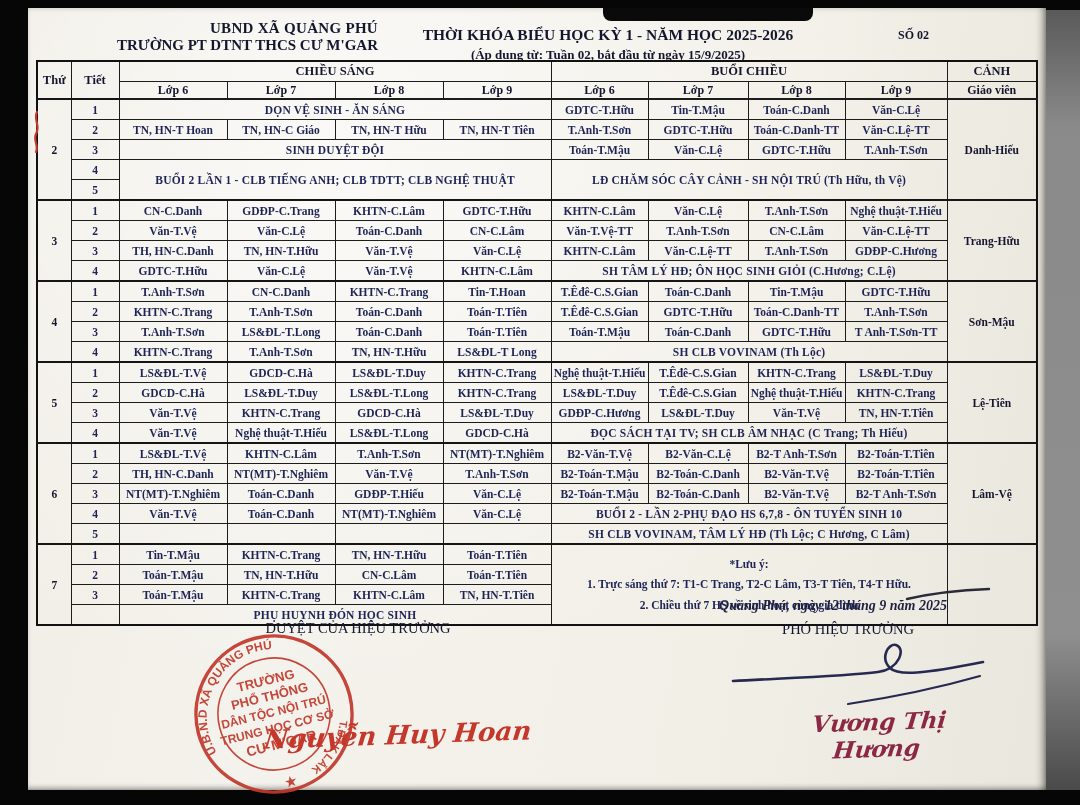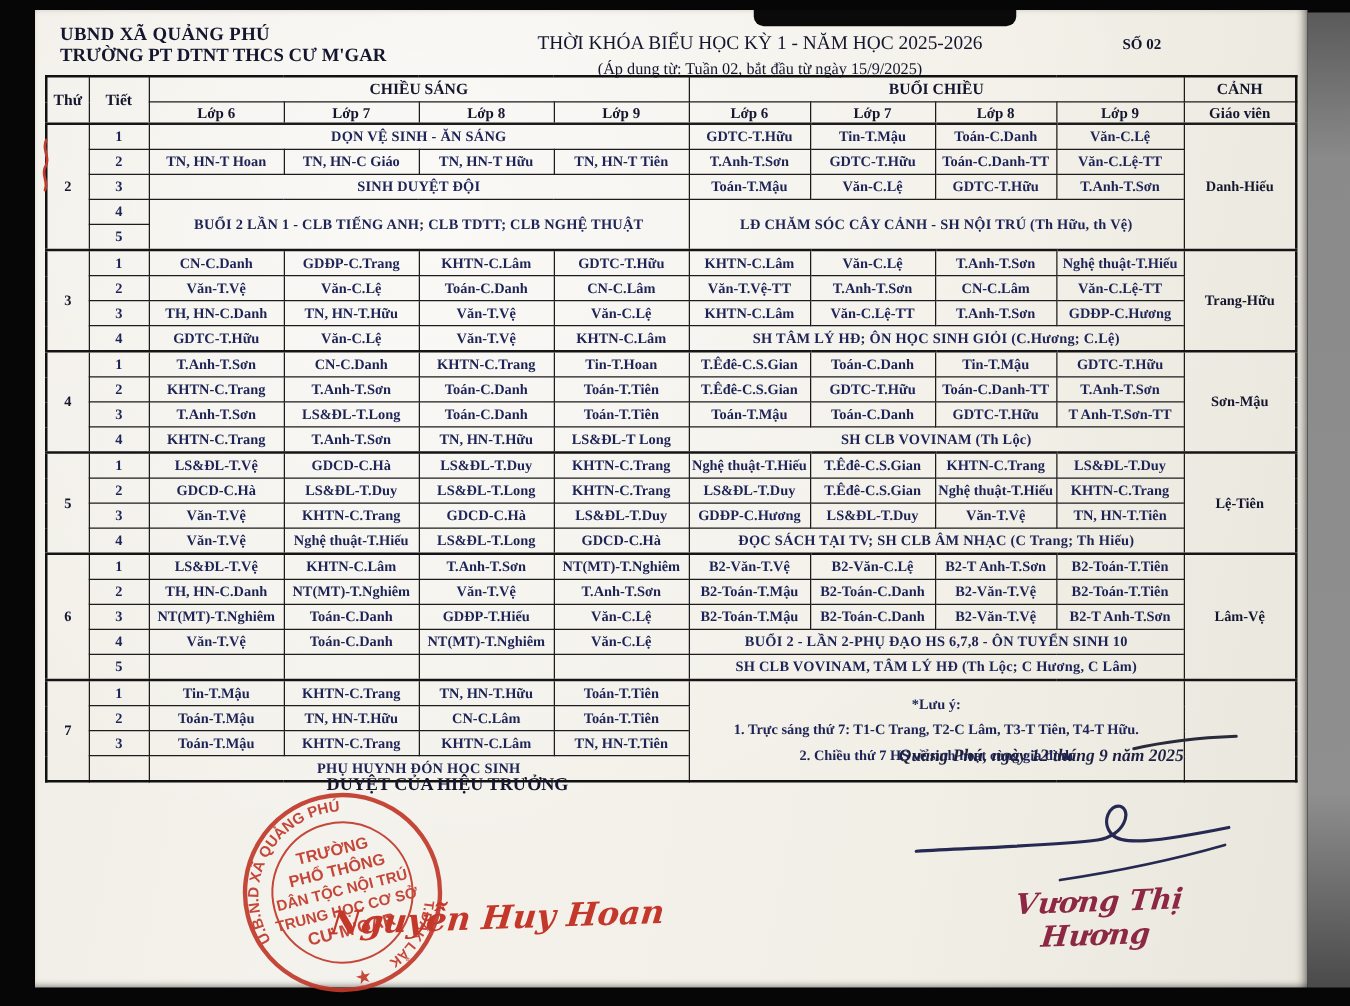--- a/index.html
+++ b/index.html
@@ -12,24 +12,24 @@
   .paper{
     position:absolute;left:28px;top:8px;width:1018px;height:782px;
     background:
       radial-gradient(ellipse at 30% 20%, rgba(255,255,255,.55), rgba(0,0,0,0) 60%),
       linear-gradient(100deg,#f0ede5 0%,#f4f2ec 30%,#f2efe7 70%,#e9e6dd 100%);
     box-shadow:inset -6px 0 8px -4px rgba(0,0,0,.55), inset 0 -4px 6px -3px rgba(0,0,0,.4);
   }
   .smudge-top{position:absolute;left:575px;top:0;width:210px;height:13px;background:#0a0a0a;border-radius:0 0 8px 8px;}
 
   
-  .org{position:absolute;left:20px;top:12px;width:330px;text-align:left;color:#14162e;font-weight:bold;}
+  .org{position:absolute;left:20px;top:12px;width:330px;text-align:right;color:#14162e;font-weight:bold;}
   .org .l1{font-size:15px;letter-spacing:.3px;}
   .org .l2{font-size:15px;}
-  .doc-title{position:absolute;left:300px;top:18px;width:560px;text-align:center;color:#14162e;font-weight:normal;}
+  .doc-title{position:absolute;left:300px;top:18px;width:560px;text-align:center;color:#14162e;font-weight:bold;}
   .doc-title .t1{font-size:15.5px;}
   .doc-title .t2{font-size:13px;margin-top:3px;}
   .doc-no{position:absolute;left:870px;top:20px;width:100px;font-size:12px;font-weight:bold;color:#14162e;}
 
   
   table.tt{
     position:absolute;left:8px;top:52px;width:1000px;
     border-collapse:collapse;table-layout:fixed;
     color:var(--ink,#1d2455);
   }
@@ -47,21 +47,21 @@
   td.truc{font-size:12.5px;color:#14162e;border-left-width:2px;}
   td.merge{font-size:12px;letter-spacing:.2px;}
   td.notes{vertical-align:top;text-align:left;padding:1px 6px;font-size:12px;line-height:1.75;}
   tr.day-first td{border-top:2px solid #151515;}
   table.tt{border:2px solid #111;}
   table.tt thead tr.r1 th{border-bottom-width:1px;}
   table.tt thead tr.r2 th{border-bottom-width:2px;}
 
   
   .date-line{position:absolute;left:640px;top:590px;width:330px;text-align:center;font-style:italic;font-size:14px;color:#1d2040;font-weight:bold;}
-  .sign-title{position:absolute;font-size:14.5px;font-weight:bold;color:#14162e;}
+  .sign-title{position:absolute;font-size:14.5px;font-weight:normal;color:#14162e;}
   .sign-title.left{left:180px;top:612px;width:300px;text-align:center;}
   .sign-title.right{left:690px;top:613px;width:260px;text-align:center;}
   .sig-name{position:absolute;font-style:italic;font-weight:bold;font-family:"DejaVu Serif",serif;transform:skewX(-8deg) rotate(-2deg);}
   .sig-name.left{left:225px;top:712px;width:290px;text-align:center;font-size:26px;color:var(--sig-red,#c4372b);}
   .sig-name.right{left:740px;top:700px;width:220px;text-align:center;font-size:23px;color:var(--sig-maroon,#8c2744);}
   .stamp{position:absolute;left:160px;top:618px;transform:rotate(-14deg);opacity:.92;}
   .sig-squiggle{position:absolute;left:700px;top:628px;}
   .pen-dash{position:absolute;left:875px;top:578px;}
   .red-scribble{position:absolute;left:2px;top:102px;}
 </style>
@@ -365,20 +365,21 @@
         </tr>
         <tr>
           <td class="tiet"></td>
           <td class="merge" rowspan="1" colspan="4">PHỤ HUYNH ĐÓN HỌC SINH</td>
         </tr>
       </tbody>
   </table>
 
   <div class="date-line">Quảng Phú, ngày 12 tháng 9 năm 2025</div>
   <div class="sign-title left">DUYỆT CỦA HIỆU TRƯỞNG</div>
+  <div class="sign-title right">PHÓ HIỆU TRƯỞNG</div>
 
   <svg class="stamp" width="172" height="176" viewBox="0 0 172 176">
     <g fill="none" stroke="#c0392b">
       <circle cx="86" cy="88" r="78" stroke-width="3.5"></circle>
       <circle cx="86" cy="88" r="56" stroke-width="1.6"></circle>
     </g>
     <defs>
       <path id="arcTop" d="M 21.8,113.5 A 68,68 0 1 1 150.2,113.5" fill="none"></path>
       <path id="arcRight" d="M 148.5,110 A 67,67 0 0 1 100,152.5" fill="none"></path>
     </defs>

